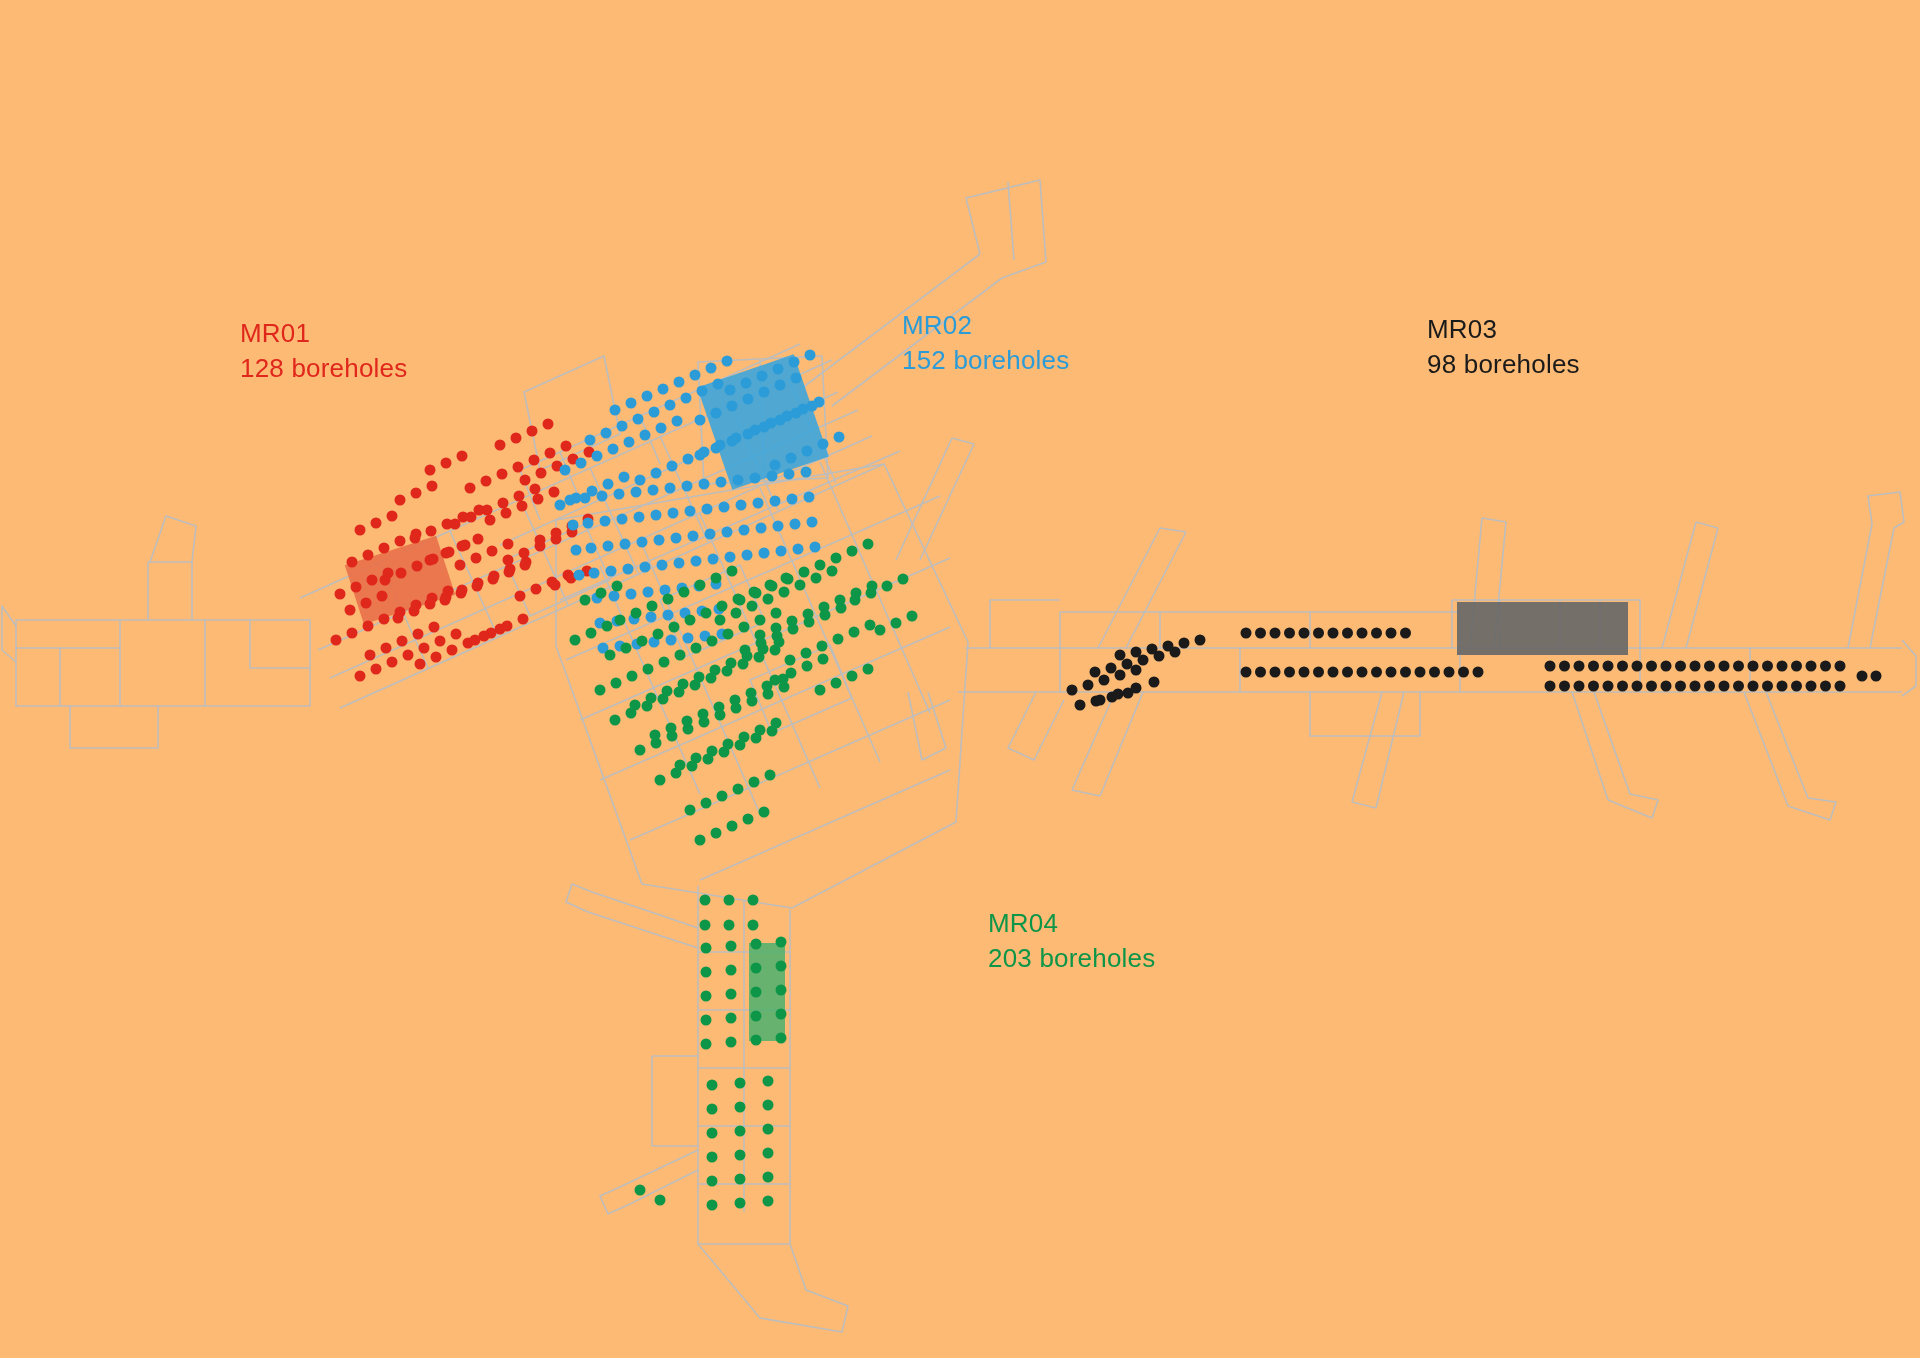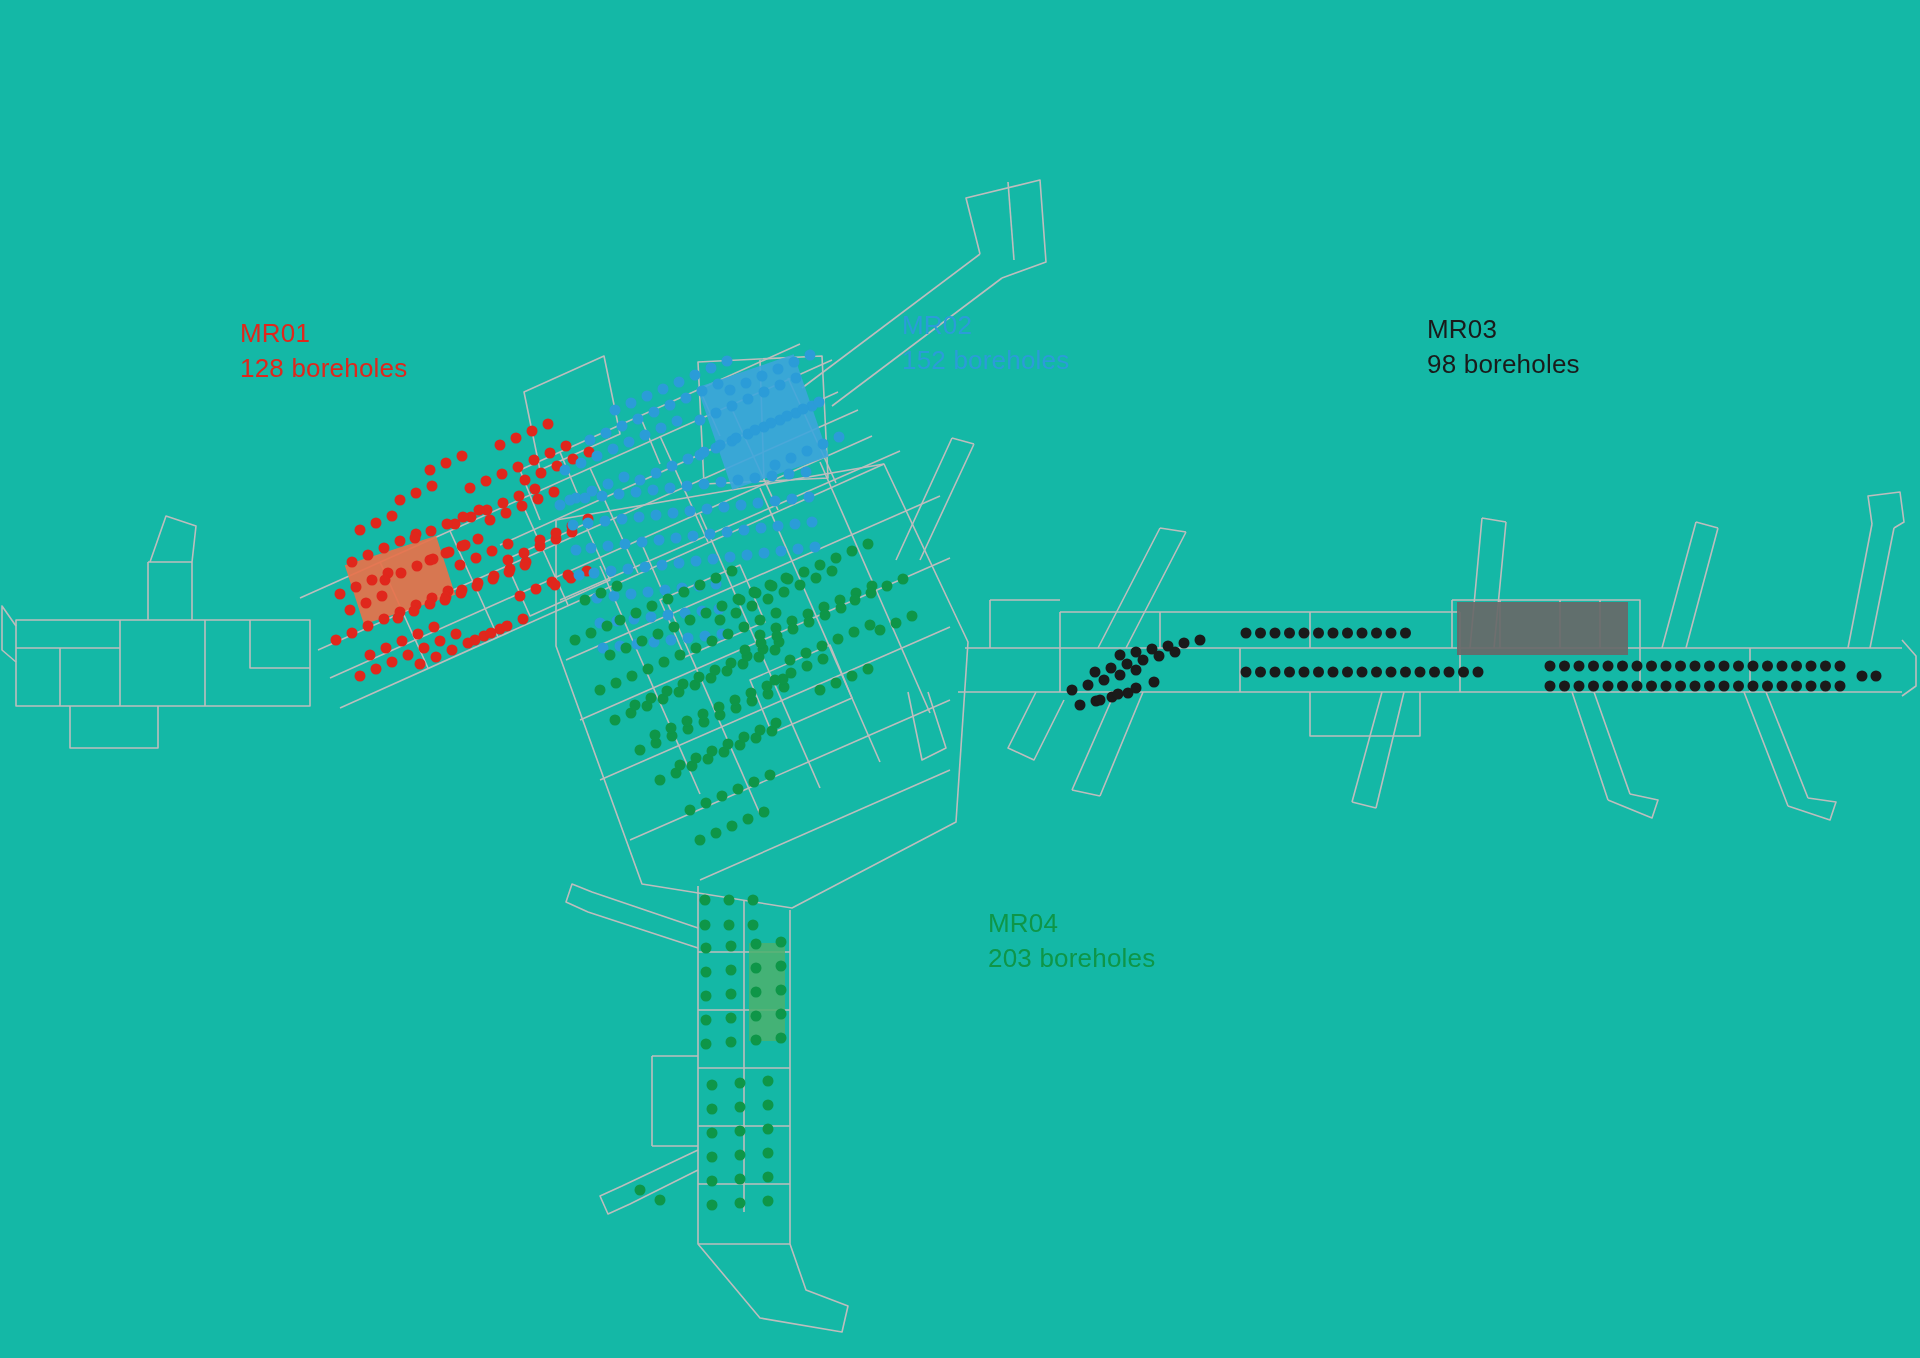--- a/index.html
+++ b/index.html
@@ -4,21 +4,21 @@
 <style>
   html, body {
     margin: 0;
     padding: 0;
     background: #ffffff;
   }
   .page {
     position: relative;
     width: 1920px;
     height: 1358px;
-    background: #14b8a6;
+    background: #fdba74;
     overflow: hidden;
     font-family: "Liberation Sans", sans-serif;
   }
   svg.mine-map {
     display: block;
     width: 1920px;
     height: 1358px;
   }
   #tunnels path {
     fill: none;

